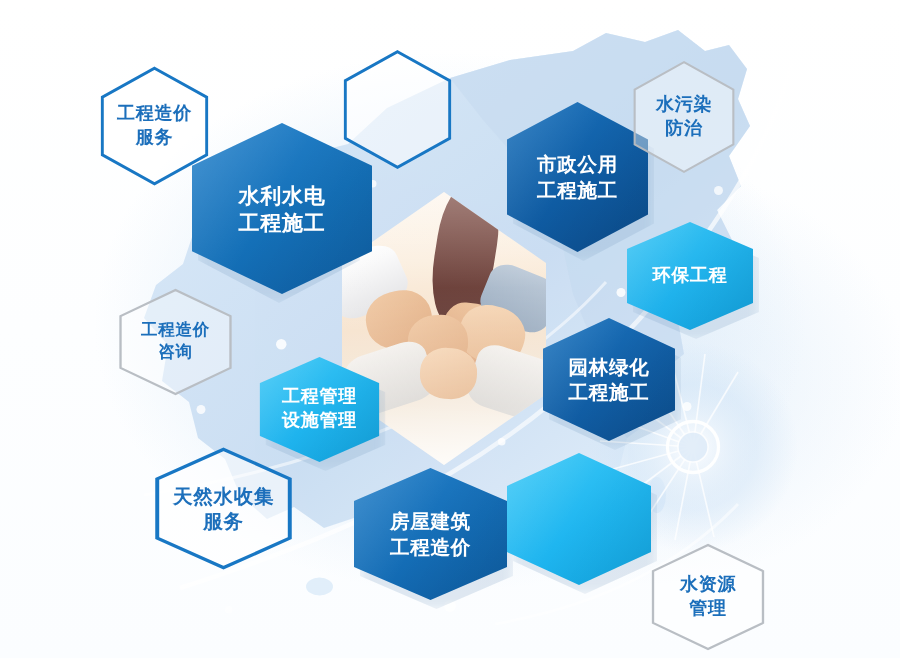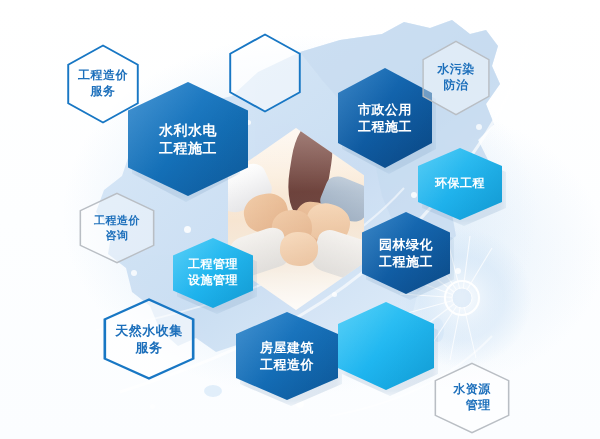--- a/index.html
+++ b/index.html
@@ -270,21 +270,21 @@
     <span class="lbl">房屋建筑
 工程造价</span>
   </div>
 
   <div class="hexshadow" style="left:342px;top:308px;width:96px;height:88px;"></div>
   <div class="hex solid" style="left:338px;top:302px;width:96px;height:88px;font-size:13px;">
     <div class="shape" style="background:linear-gradient(150deg,#3fcaf7 0%,#1fb6f0 55%,#12a6e2 100%);"></div>
     <div class="shade"></div>
   </div>
 
-  <div class="hex outline" style="left:433px;top:362px;width:78px;height:72px;color:#1c6fbb;font-size:12px;text-align:right;">
+  <div class="hex outline" style="left:433px;top:362px;width:78px;height:72px;color:#1c6fbb;font-size:12px;">
     <svg viewBox="0 0 100 108" preserveAspectRatio="none">
       <polygon points="50,2 97,28 97,80 50,106 3,80 3,28" fill="rgba(255,255,255,.45)" stroke="#b9bec4" stroke-width="2"></polygon>
     </svg>
     <span class="lbl">水资源
 管理</span>
   </div>
 
 </div>
 
 </body></html>

